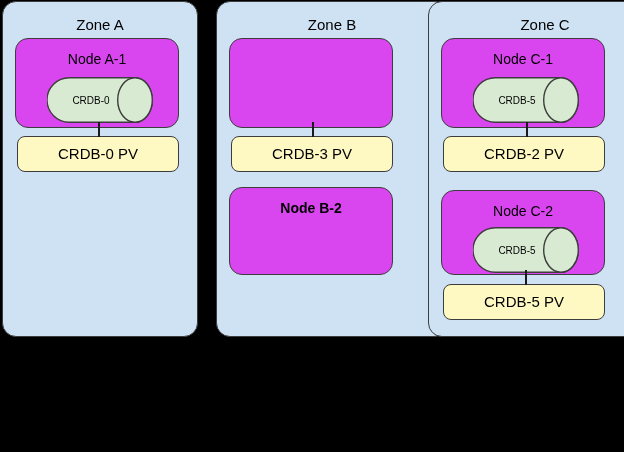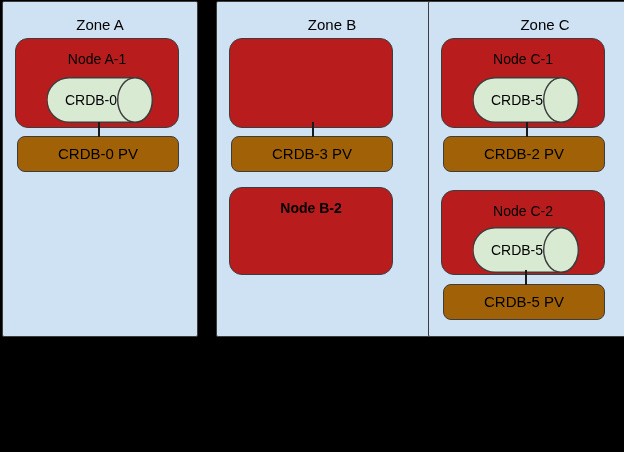--- a/index.html
+++ b/index.html
@@ -13,35 +13,35 @@
   .canvas {
     position: absolute; left: 0; top: 0;
     width: 624px; height: 452px;
     background: #000000;
   }
   .zone {
     position: absolute;
     top: 1px; height: 336px;
     background: #cfe2f3;
     border: 1.5px solid #3d3d3d;
-    border-radius: 2px;
+    border-radius: 14px;
     box-sizing: border-box;
   }
   .zone-a { left: 2px;   width: 196px; }
   .zone-b { left: 216px; width: 232px; }
   .zone-c { left: 428px; width: 234px; }
   .zone-label {
     position: absolute; top: 14px; left: 0;
     width: 100%;
     text-align: center;
     font-size: 15px; color: #000000;
   }
   .node {
     position: absolute;
-    background: #b91c1c;
+    background: #d946ef;
     border: 1.5px solid #3d3d3d;
     border-radius: 13px;
     box-sizing: border-box;
   }
   .node-top { left: 12px; top: 36px; width: 164px; height: 90px; }
   .node-label {
     position: absolute; top: 12px; left: 0;
     width: 100%;
     text-align: center;
     font-size: 14px; color: #000000;
@@ -49,32 +49,32 @@
   .cyl {
     position: absolute;
     left: 31px; top: 38px;
     width: 106px; height: 46px;
   }
   .cyl svg { position: absolute; left: 0; top: 0; display: block; }
   .cyl-label {
     position: absolute; left: 0; top: 0;
     width: 88px; height: 100%;
     display: flex; align-items: center; justify-content: center;
-    font-size: 14px; color: #000000; text-align: center;
+    font-size: 10px; color: #000000; text-align: center;
   }
   .connector {
     position: absolute;
     width: 2px;
     background: #1a1a1a;
     z-index: 5;
   }
   .pv {
     position: absolute;
     left: 14px; width: 162px; height: 36px;
-    background: #a16207;
+    background: #fef9c3;
     border: 1.5px solid #3d3d3d;
     border-radius: 8px;
     box-sizing: border-box;
     text-align: center;
   }
   .pv-label {
     display: block;
     line-height: 33px;
     font-size: 15px; color: #000000;
   }

